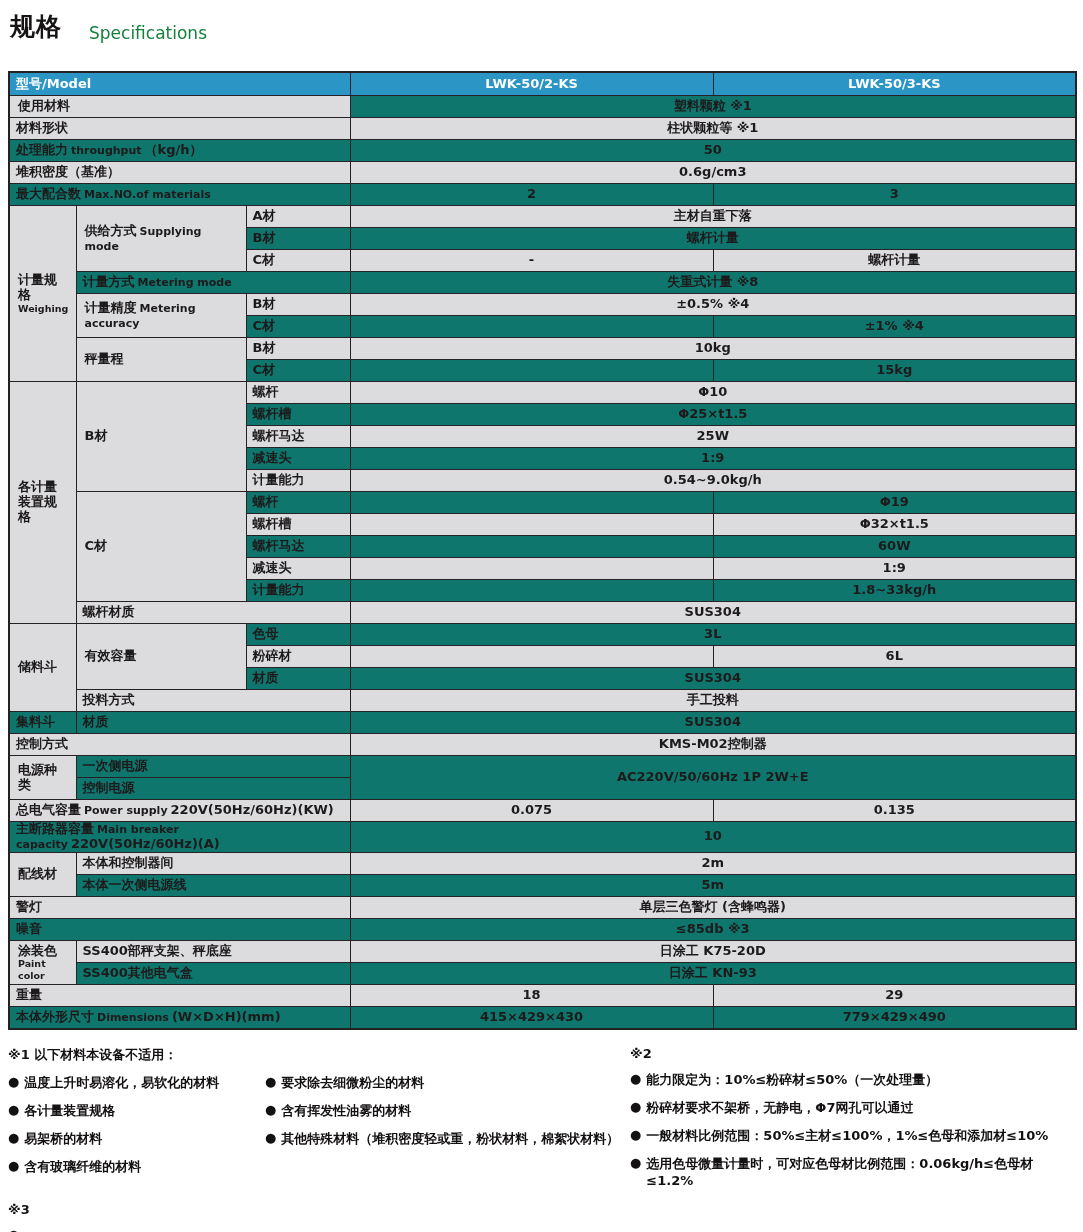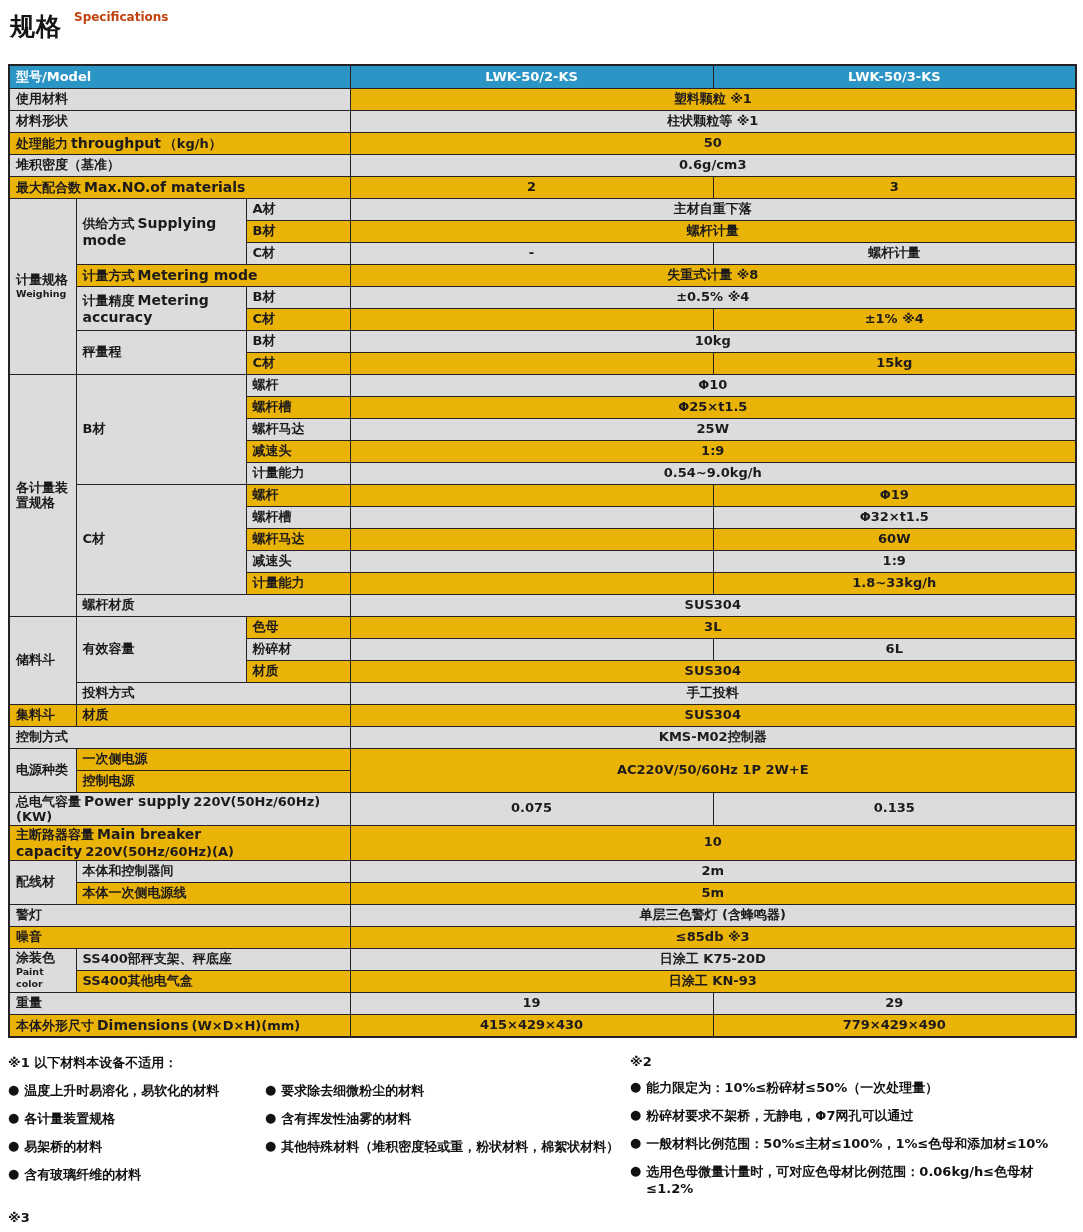--- a/index.html
+++ b/index.html
@@ -1,38 +1,38 @@
 <!DOCTYPE html>
 <html style="--header-bg: #2b95c6; --row-gray: #dcdcde; --border: #262223;"><head>
 <meta charset="utf-8">
 <style>
   html,body{margin:0;padding:0;background:#ffffff;}
   body{width:1083px;height:1232px;overflow:hidden;
        font-family:"DejaVu Sans",sans-serif;color:#1d1a1b;
        -webkit-font-smoothing:antialiased;}
   .page{padding:8px 8px 0 8px;}
 
-  .title-row{display:flex;align-items:flex-start;gap:12px;margin:2px 0 21px 2px;}
+  .title-row{display:flex;align-items:flex-end;gap:27px;margin:2px 0 28px 2px;}
   .title-zh{font-size:25px;font-weight:bold;letter-spacing:1px;color:#161314;}
-  .title-en{font-size:12px;font-weight:bold;color:#c2410c;}
+  .title-en{font-size:17px;font-weight:normal;color:#15803d;}
 
   table.spec{border-collapse:collapse;width:1067px;table-layout:fixed;
              border:2px solid var(--border,#262223);}
   .spec th,.spec td{border:1px solid var(--border,#262223);height:21px;
              padding:0 6px;font-size:13px;font-weight:bold;line-height:1.15;
              overflow:hidden;}
   .spec thead th{background:var(--header-bg,#2b95c6);color:#ffffff;height:22px;}
   .spec th.model{text-align:left;margin-top:16px;}
   .spec th.ctr{text-align:center;}
   td.lbl{text-align:left;}
   td.val{text-align:center;}
-  tr.rw td{background:#eab308;}
+  tr.rw td{background:#0f766e;}
   tr.rg td{background:var(--row-gray,#dcdcde);}
-  td.fg{background:var(--row-gray,#dcdcde) !important;}
-  .sm{font-size:14px;margin:0 3px;}
+  td.fg{background:var(--row-gray,#dcdcde) !important;padding-left:8px;}
+  .sm{font-size:11px;margin:0 3px;}
   .sub{font-size:9.5px;font-weight:bold;line-height:1.2;}
 
   .fnotes{margin-top:16px;font-size:13px;font-weight:bold;color:#141112;}
   .fn-top{display:flex;}
   .fn-n1{width:622px;}
   .fn-n2{flex:1;}
   .fn-title{margin:0 0 10px 0;}
   .fn-item{margin:0 0 10px 0;display:flex;align-items:flex-start;}
   .fn-item .blt{margin-right:5px;}
   .fn-pair{display:flex;}
@@ -244,21 +244,21 @@
           <td rowspan="2" class="lbl fg"><span>涂装色</span><div class="sub">Paint color</div></td>
           <td colspan="2" class="lbl"><span>SS400部秤支架、秤底座</span></td>
           <td colspan="2" class="val"><span>日涂工 K75-20D</span></td>
         </tr>
         <tr class="rw">
           <td colspan="2" class="lbl"><span>SS400其他电气盒</span></td>
           <td colspan="2" class="val"><span>日涂工 KN-93</span></td>
         </tr>
         <tr class="rg">
           <td colspan="3" class="lbl"><span>重量</span></td>
-          <td class="val"><span>19</span></td>
+          <td class="val"><span>18</span></td>
           <td class="val"><span>29</span></td>
         </tr>
         <tr class="rw">
           <td colspan="3" class="lbl"><span>本体外形尺寸</span><span class="sm">Dimensions</span><span>(W×D×H)(mm)</span></td>
           <td class="val"><span>415×429×430</span></td>
           <td class="val"><span>779×429×490</span></td>
         </tr>
       </tbody>
   </table>
 

